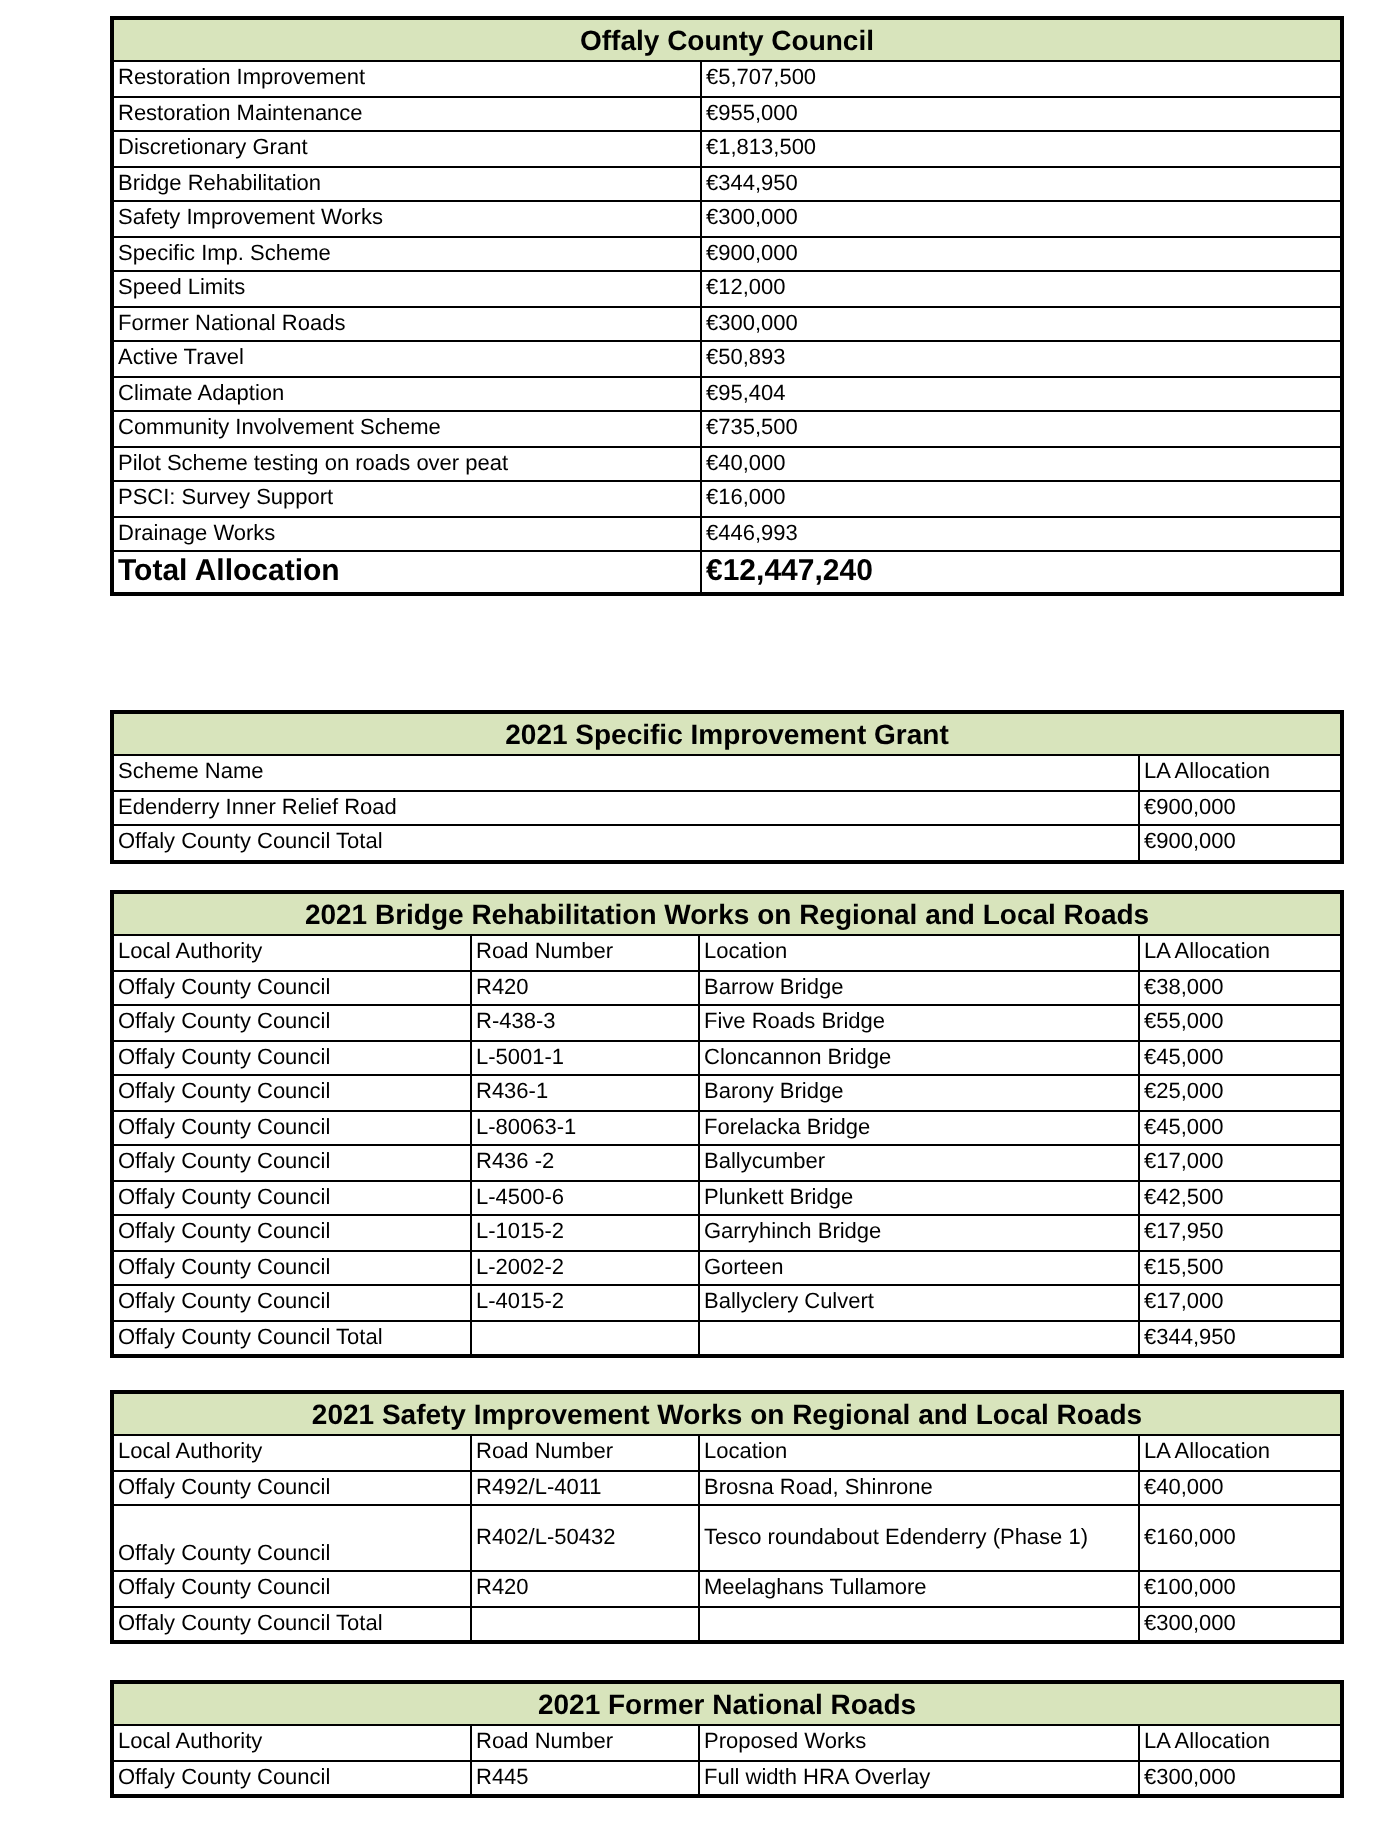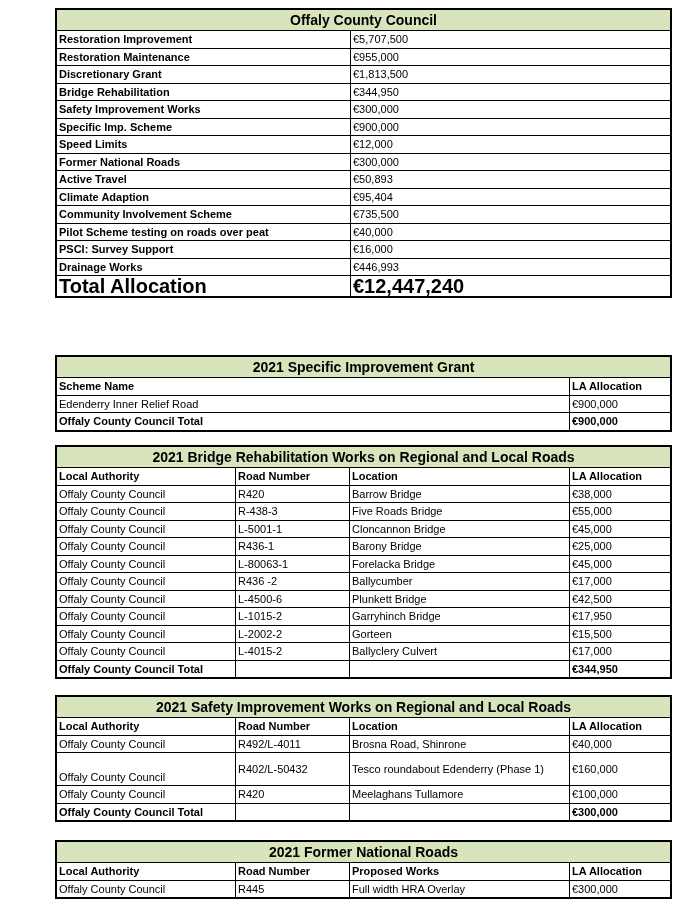--- a/index.html
+++ b/index.html
@@ -1,22 +1,22 @@
 <!DOCTYPE html>
 <html><head>
 <meta charset="utf-8">
 <style>
   body { margin:0; background:#ffffff; width:689px; height:911px; position:relative; font-family:"Liberation Sans", sans-serif; color:#000; }
   table { position:absolute; left:56px; width:614px; border-collapse:collapse; table-layout:fixed; font-size:11px; }
   td, th { border:1px solid #000; padding:0 2px; height:16.5px; line-height:16px; white-space:nowrap; overflow:hidden; text-align:left; font-weight:normal; }
   .outer { outline:2px solid #000; outline-offset:-1px; }
   .title { background:#d8e4bc; text-align:center; font-weight:bold; font-size:14px; height:20px; line-height:19px; }
-  .b { font-weight:bold; }
+  .b { font-weight:normal; }
   .c { text-align:left; }
-  .total-big { font-size:20px; font-weight:bold; height:20px; line-height:20px; }
+  .total-big { font-size:15px; font-weight:bold; height:20px; line-height:20px; }
   .tall { height:32px; vertical-align:bottom; }
   .tall-mid { vertical-align:middle; }
 </style>
 </head>
 <body>
 
 <table class="outer" style="top:9px;">
   <colgroup>
       <col style="width:294px">
       <col style="width:320px">

